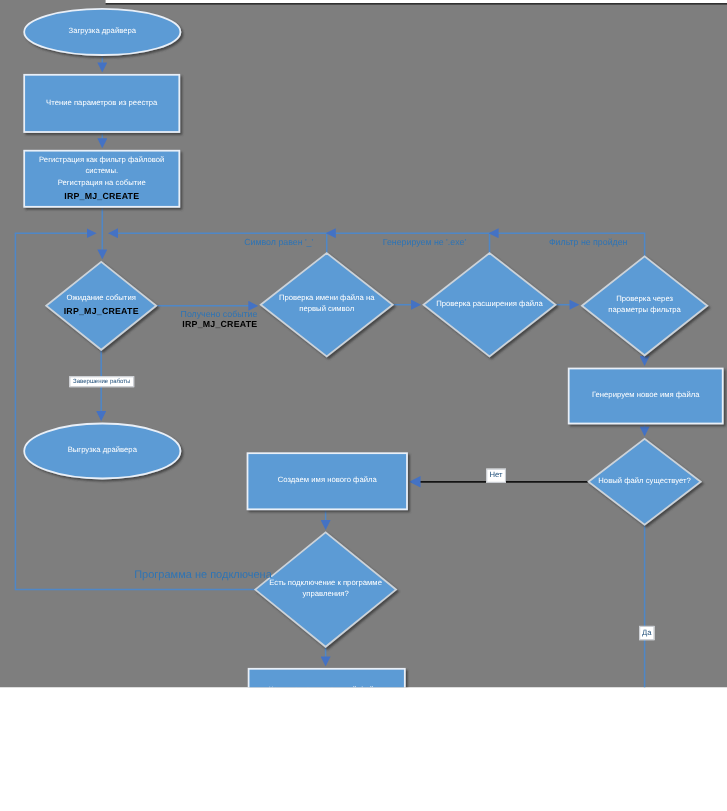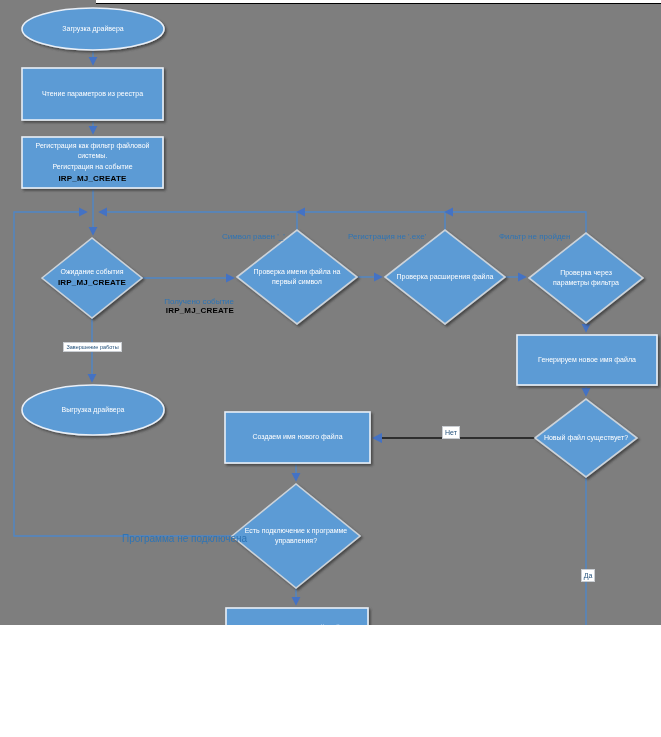--- a/index.html
+++ b/index.html
@@ -10,21 +10,21 @@
   .canvas svg{position:absolute;left:0;top:0;}
   .strip{position:absolute;background:#ffffff;}
   .topline{position:absolute;background:#000000;}
   .lbl{
     position:absolute;display:flex;flex-direction:column;align-items:center;justify-content:center;
     text-align:center;color:#ffffff;font-size:7px;line-height:1.45;pointer-events:none;z-index:3;
   }
   .lbl span{display:block;}
   .irp{color:#000000;font-weight:bold;font-size:8px;letter-spacing:0.2px;}
   .edge{
-    position:absolute;color:#2e74b5;font-size:8px;white-space:nowrap;pointer-events:none;z-index:3;margin-top:16px;
+    position:absolute;color:#2e74b5;font-size:8px;white-space:nowrap;pointer-events:none;z-index:3;
   }
   .edge-center{text-align:right;}
   .boxed{
     position:absolute;background:#ffffff;color:#1f4e79;border:1px solid #c9cdd2;
     display:flex;align-items:center;justify-content:center;white-space:nowrap;
     pointer-events:none;z-index:3;box-sizing:border-box;
   }
   .node-shape{cursor:default;}
 </style>
 </head>
@@ -133,21 +133,21 @@
     <span>Копируем оригинальный файл в новое имя</span>
   </div>
   <div class="lbl" style="left:232px;top:680px;width:131px;height:49px;">
     <span>Передаем новое имя программе и ожидаем ответа</span>
   </div>
   <div class="lbl" style="left:525px;top:690px;width:122px;height:32px;">
     <span>Возвращаем управление, подменив имя файла на новое</span>
   </div>
 
   <div class="edge" style="left:222px;top:216px;">Символ равен '_'</div>
-  <div class="edge" style="left:348px;top:216px;">Регистрация не '.exe'</div>
+  <div class="edge" style="left:348px;top:216px;">Генерируем не '.exe'</div>
   <div class="edge" style="left:499px;top:216px;">Фильтр не пройден</div>
   <div class="edge edge-center" style="left:146px;top:281px;width:88px;">
     <span style="display:block;">Получено событие</span>
     <span class="irp">IRP_MJ_CREATE</span>
   </div>
   <div class="edge" style="left:122px;top:517px;font-size:10px;">Программа не подключена</div>
 
   <div class="boxed" style="left:63px;top:342px;width:59px;height:10px;font-size:5.5px;">Завершение работы</div>
   <div class="boxed" style="left:442px;top:426px;width:18px;height:13px;font-size:7px;">Нет</div>
   <div class="boxed" style="left:581px;top:569px;width:14px;height:13px;font-size:7px;">Да</div>

